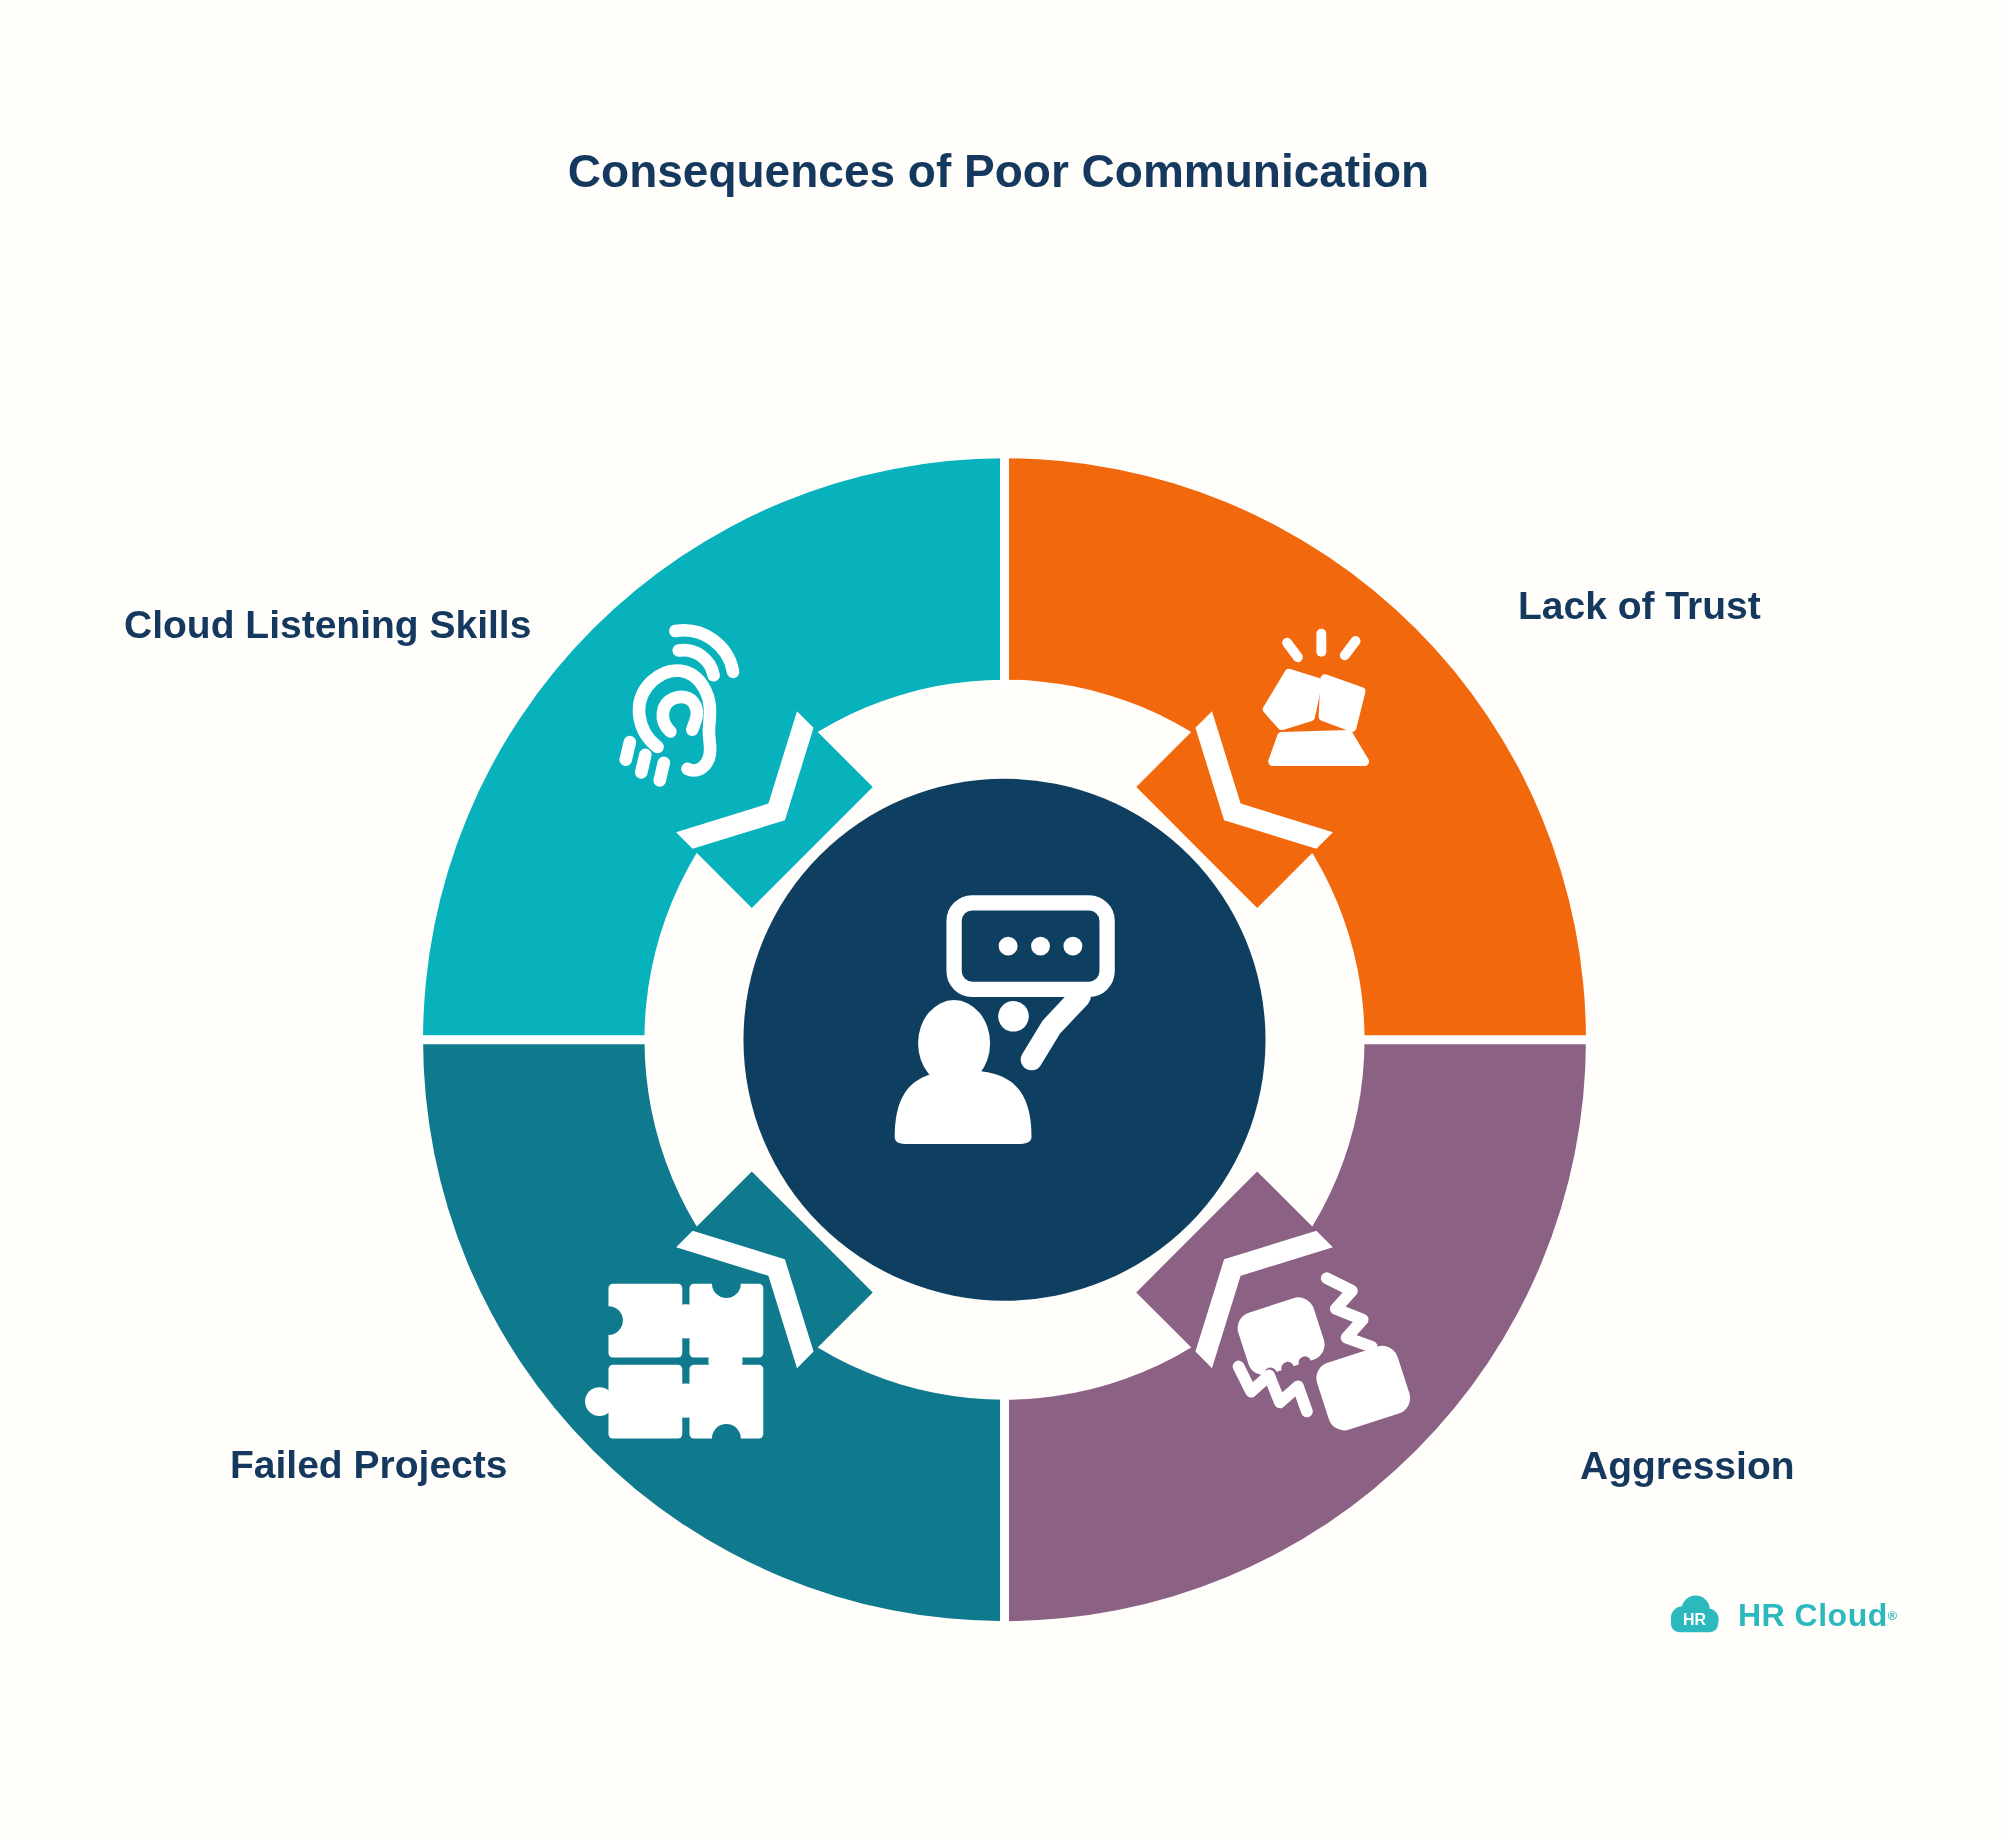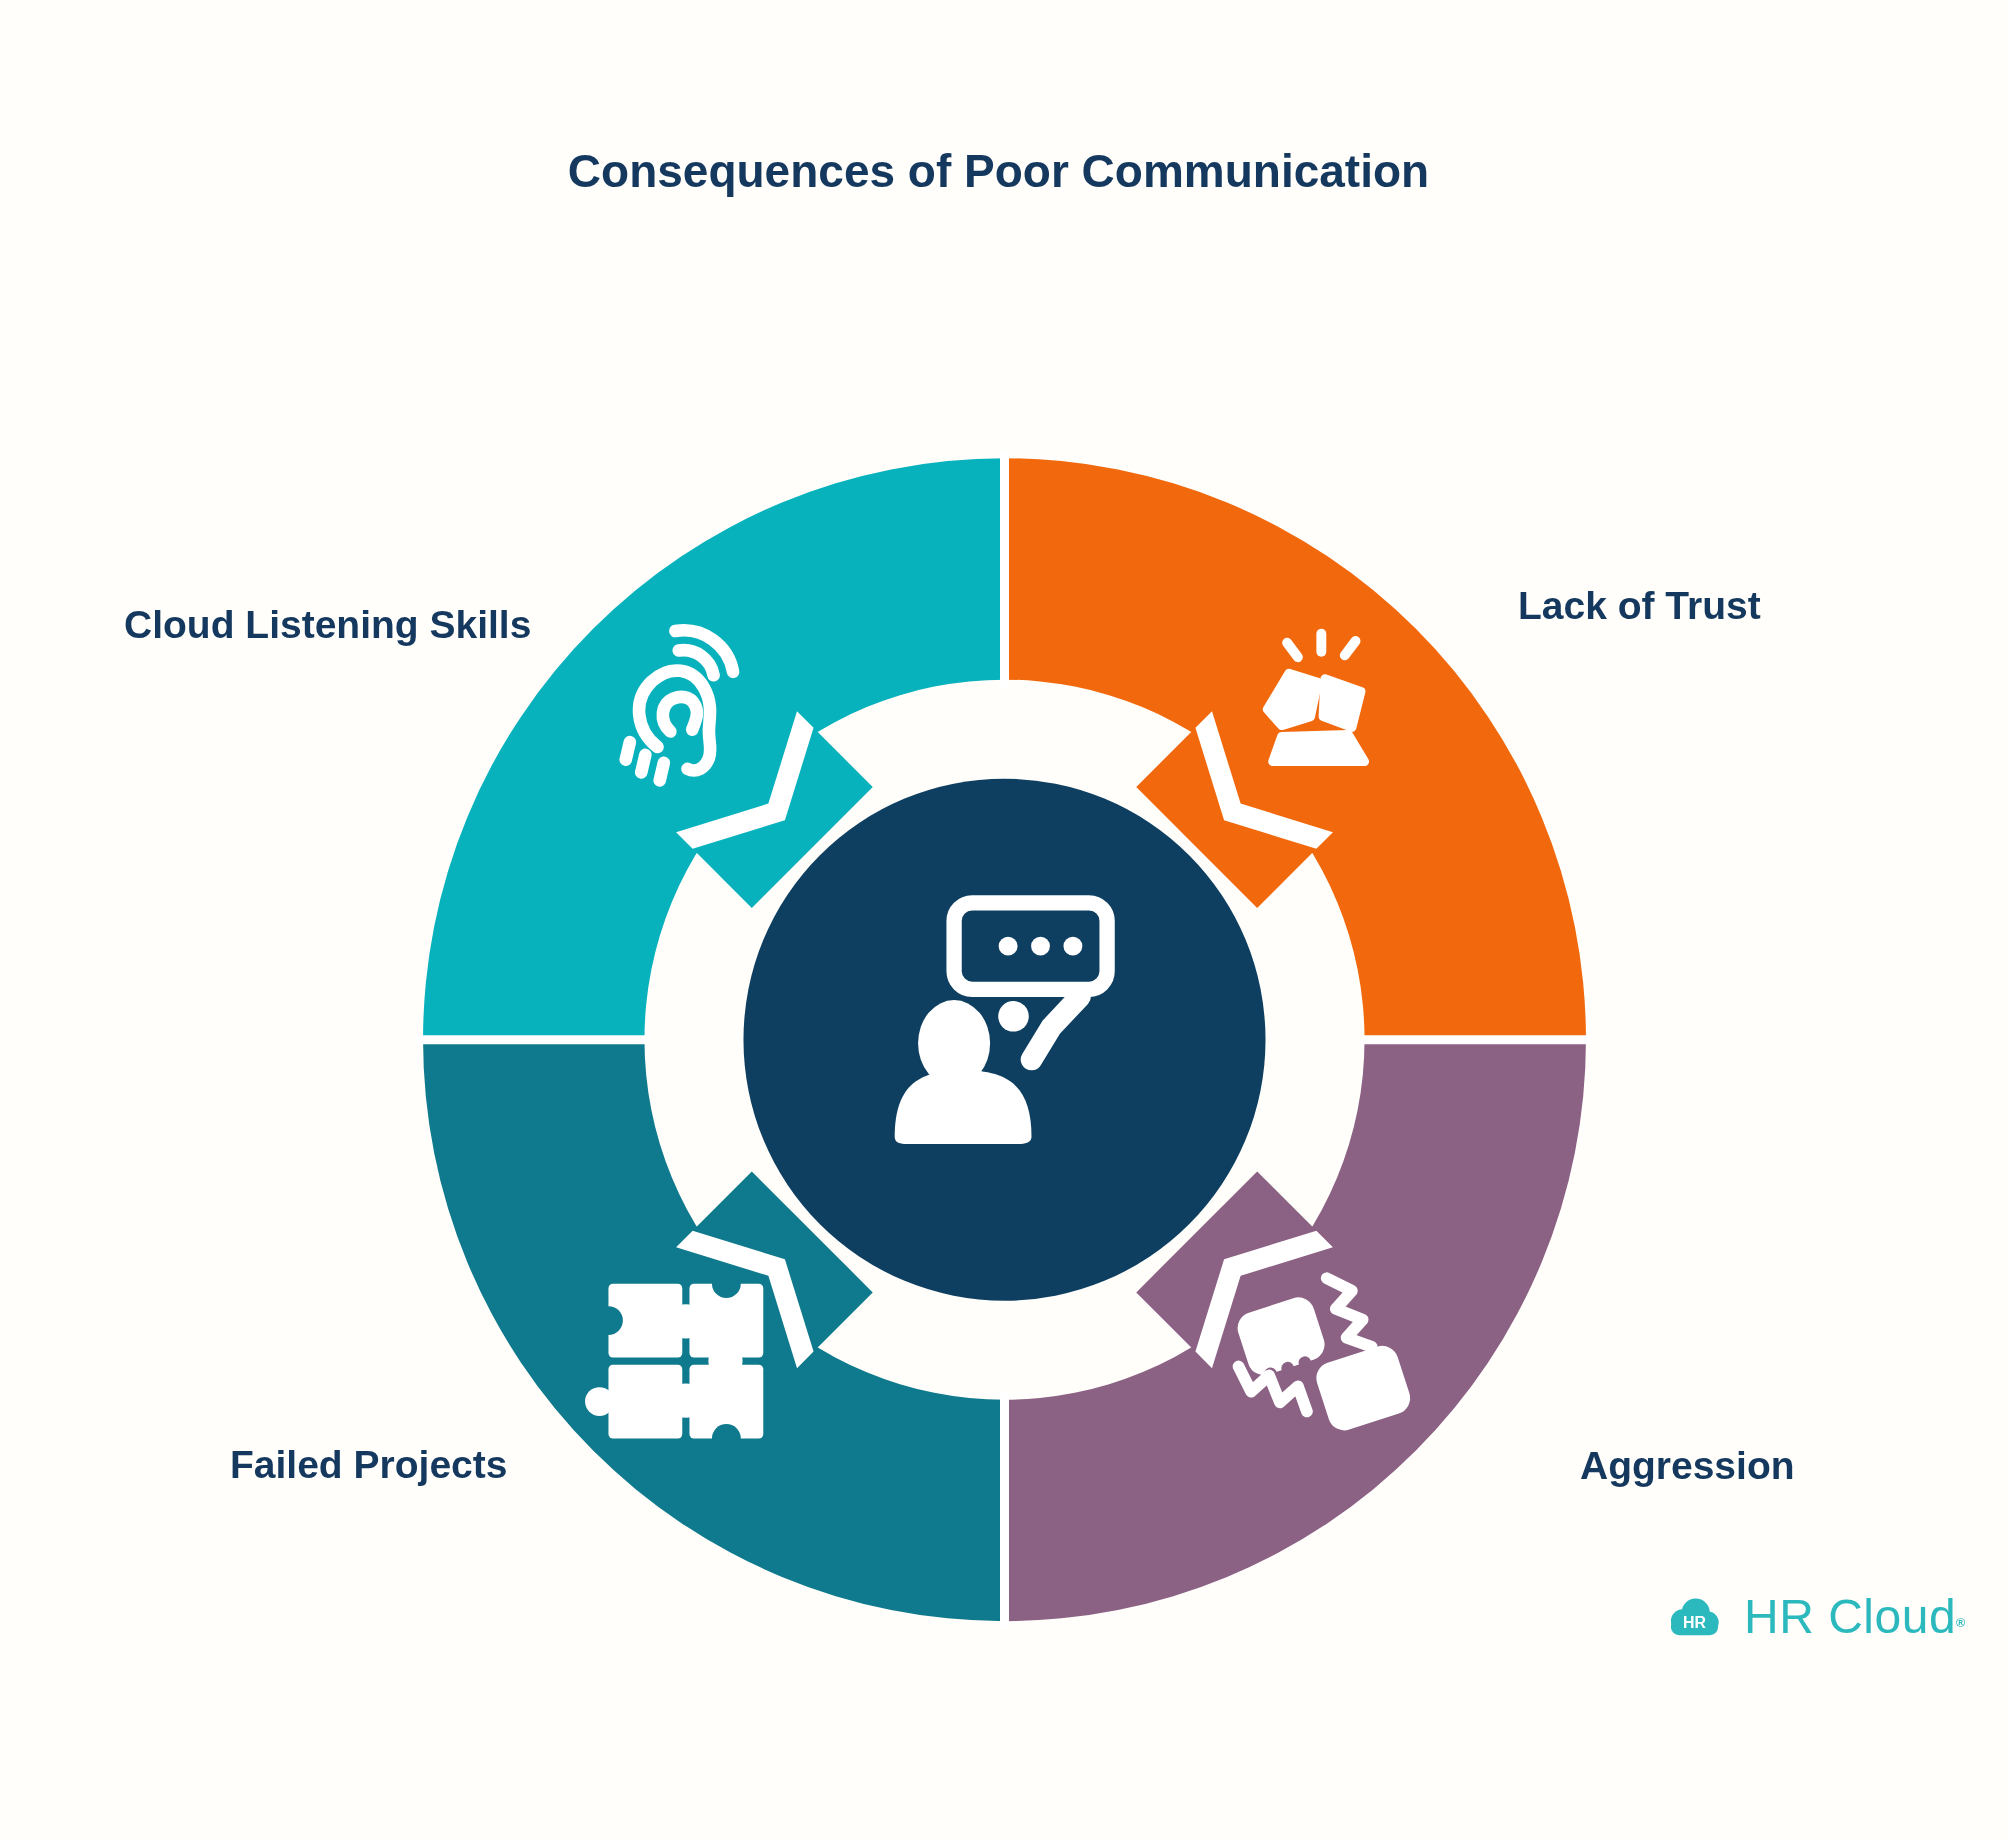--- a/index.html
+++ b/index.html
@@ -49,26 +49,26 @@
   .label-tl{left:124px;top:605px;}
   .label-tr{left:1518px;top:586px;}
   .label-bl{left:198px;top:1445px;margin-left:32px;}
   .label-br{left:1580px;top:1446px;text-align:right;}
   .logo{
     position:absolute;
     left:1665px;
     top:1593px;
     display:flex;
     align-items:center;
-    gap:20px;
+    gap:14px;
     text-align:center;
   }
   .logo-wordmark{
-    font-size:48px;
-    font-weight:normal;
+    font-size:32px;
+    font-weight:bold;
     color:var(--logo-teal);
     letter-spacing:0.5px;
     line-height:1;
   }
   .logo-reg{
     font-size:12.6px;
     font-weight:bold;
     color:var(--logo-teal);
     vertical-align:super;
     line-height:1;

